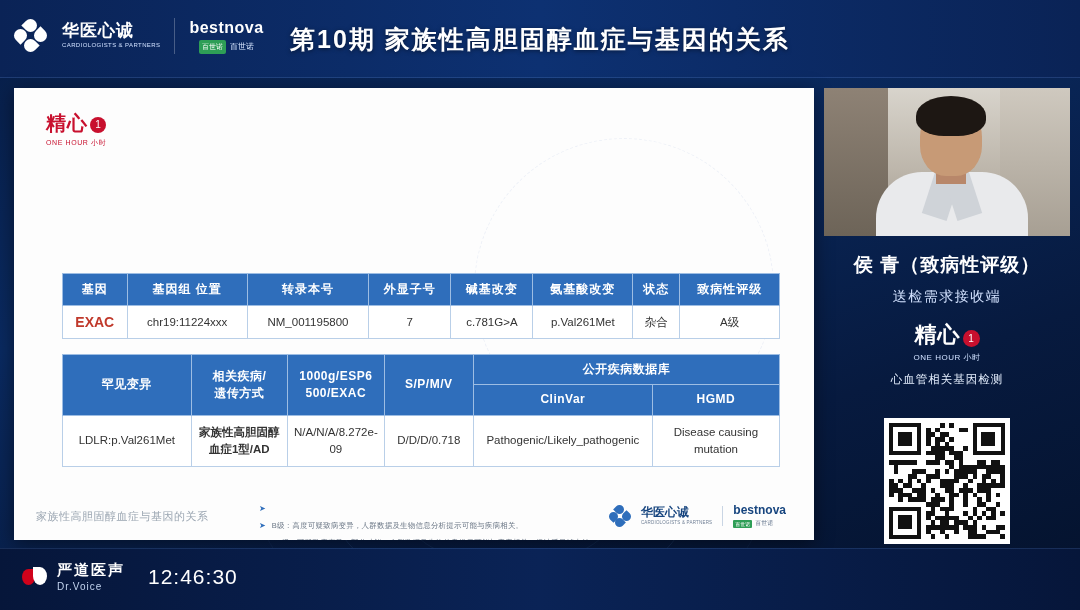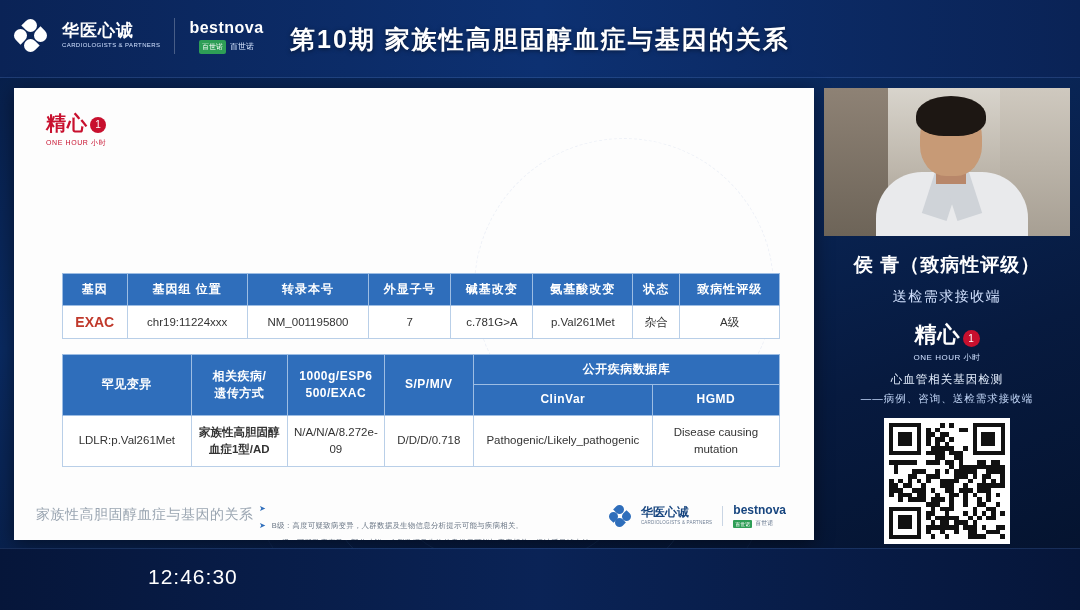--- a/index.html
+++ b/index.html
@@ -117,21 +117,21 @@
   }
   .t2 td.bold { font-weight: bold; }
 
   
   .notes { position: absolute; left: 245px; top: 415px; width: 520px; }
   .note-row { display: flex; align-items: flex-start; gap: 6px; margin-bottom: 5px; }
   .note-arrow { color: #2f6ebb; font-size: 8px; line-height: 12px; }
   .note-text { color: #6b7786; font-size: 7.5px; line-height: 12px; letter-spacing: 0.2px; }
 
   .slide-footer {
-    position: absolute; left: 22px; bottom: 16px; color: #9aa5b1; font-size: 14px; letter-spacing: 0.5px;
+    position: absolute; left: 22px; bottom: 16px; color: #9aa5b1; font-size: 11px; letter-spacing: 0.5px;
   }
   .slide-brand { position: absolute; right: 28px; bottom: 12px; display: flex; align-items: center; gap: 10px; }
   .sb-mark { width: 22px; height: 22px; position: relative; }
   .sb-petal { position: absolute; width: 9px; height: 9px; border-radius: 50% 50% 50% 0; background: #2f6ebb; }
   .sb-petal.a { left: 6px; top: 0; transform: rotate(45deg); }
   .sb-petal.b { left: 13px; top: 7px; transform: rotate(135deg); }
   .sb-petal.c { left: 6px; top: 13px; transform: rotate(225deg); }
   .sb-petal.d { left: 0px; top: 7px; transform: rotate(315deg); }
   .sb-cn { color: #17457f; font-size: 12px; font-weight: bold; line-height: 1.1; }
   .sb-en { color: #6f7f95; font-size: 4.5px; letter-spacing: 0.2px; }
@@ -372,21 +372,20 @@
   <div class="speaker-title">送检需求接收端</div>
 
   <div class="side-logo">
     <div>
       <span class="sl-cn2">精心</span><span class="sl-badge2">1</span>
     </div>
     <div class="sl-sub2">ONE HOUR 小时</div>
   </div>
 
   <div class="side-tag">心血管相关基因检测</div>
-  <div class="side-tag2">——病例、咨询、送检需求接收端</div>
 
   <div class="qr">
     <div class="qr-inner" id="qr-inner">
         <span class="qr-cell" style="left: 51.04px; top: 0px; width: 4.64px; height: 4.64px;"></span>
         <span class="qr-cell" style="left: 60.32px; top: 0px; width: 4.64px; height: 4.64px;"></span>
         <span class="qr-cell" style="left: 37.12px; top: 4.64px; width: 4.64px; height: 4.64px;"></span>
         <span class="qr-cell" style="left: 46.4px; top: 4.64px; width: 4.64px; height: 4.64px;"></span>
         <span class="qr-cell" style="left: 69.6px; top: 4.64px; width: 4.64px; height: 4.64px;"></span>
         <span class="qr-cell" style="left: 74.24px; top: 4.64px; width: 4.64px; height: 4.64px;"></span>
         <span class="qr-cell" style="left: 37.12px; top: 9.28px; width: 4.64px; height: 4.64px;"></span>
@@ -614,16 +613,26 @@
         <span class="qr-eye" style="left: 83.52px; top: 0px; width: 32.48px; height: 32.48px; border-width: 4.64px;">
           <i style="left: 4.64px; top: 4.64px; width: 13.92px; height: 13.92px;"></i>
         </span>
         <span class="qr-eye" style="left: 0px; top: 83.52px; width: 32.48px; height: 32.48px; border-width: 4.64px;">
           <i style="left: 4.64px; top: 4.64px; width: 13.92px; height: 13.92px;"></i>
         </span>
       </div>
   </div>
 
   <div class="bottom">
+    <div class="bl-wrap">
+      <div class="bl-mark">
+        <span class="bl-dot-r"></span>
+          <span class="bl-dot-w"></span>
+      </div>
+      <div>
+        <div class="bl-cn">严道医声</div>
+        <div class="bl-en">Dr.Voice</div>
+      </div>
+    </div>
     <div class="clock">12:46:30</div>
   </div>
 
 </div>
 
 </body></html>

